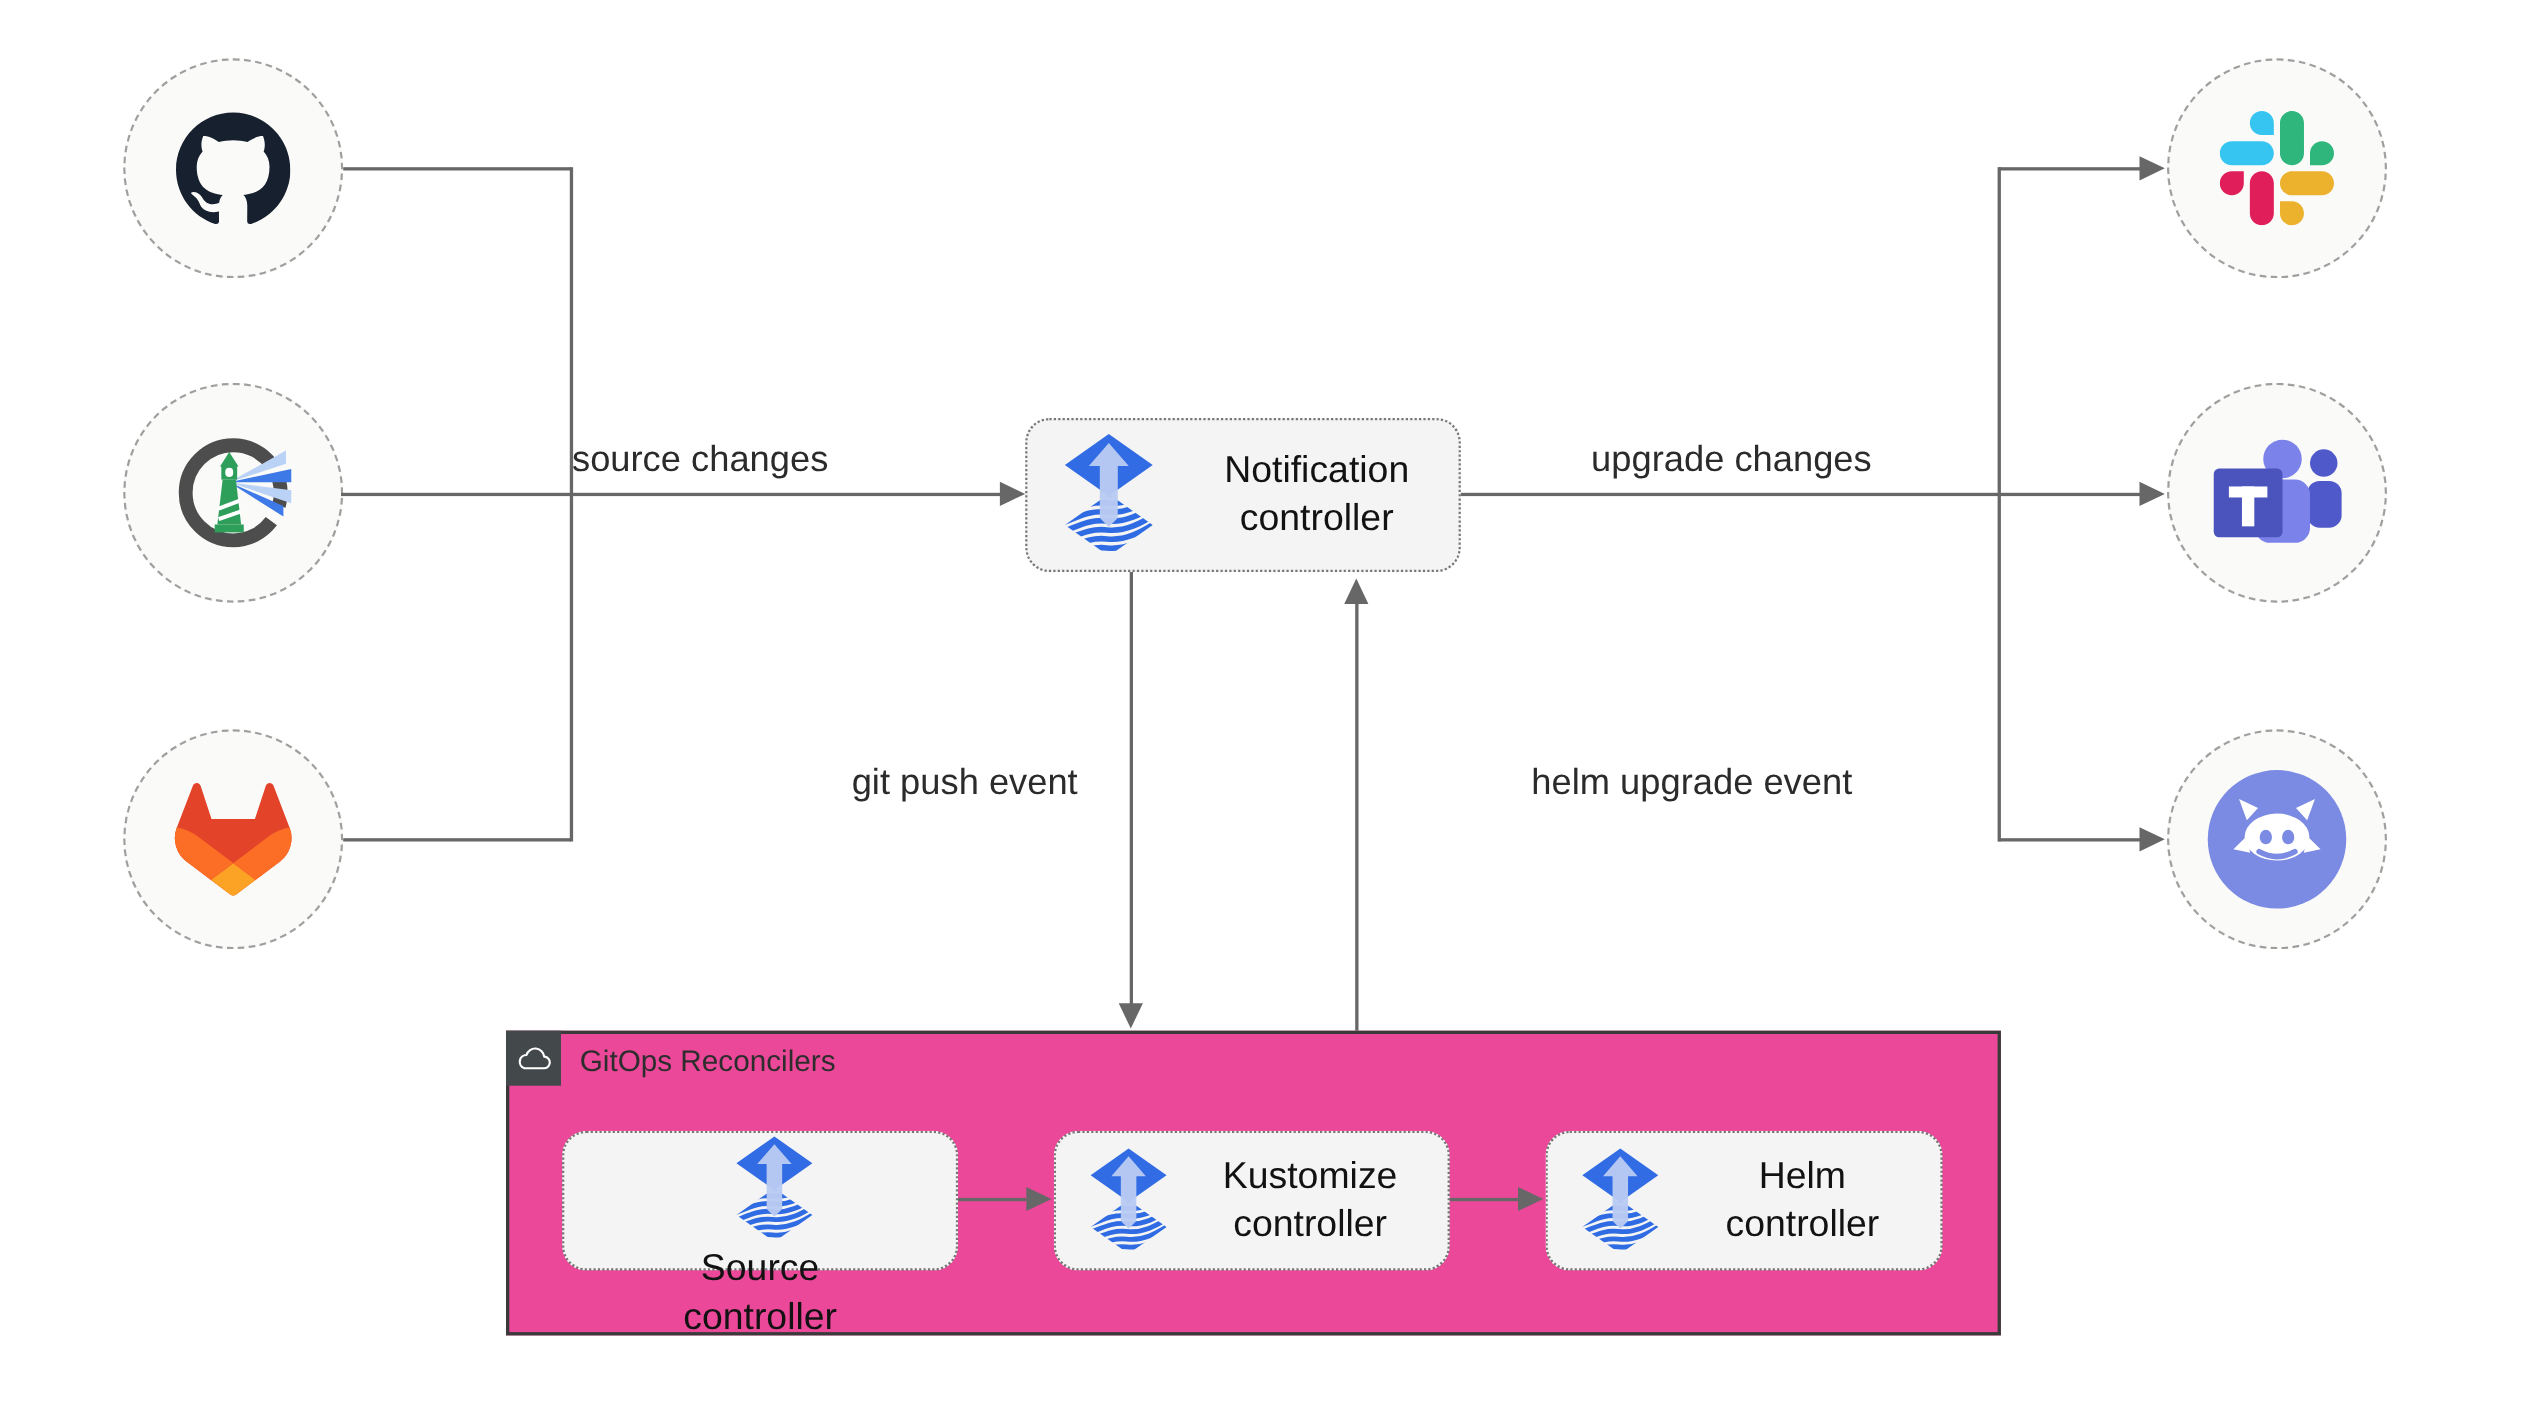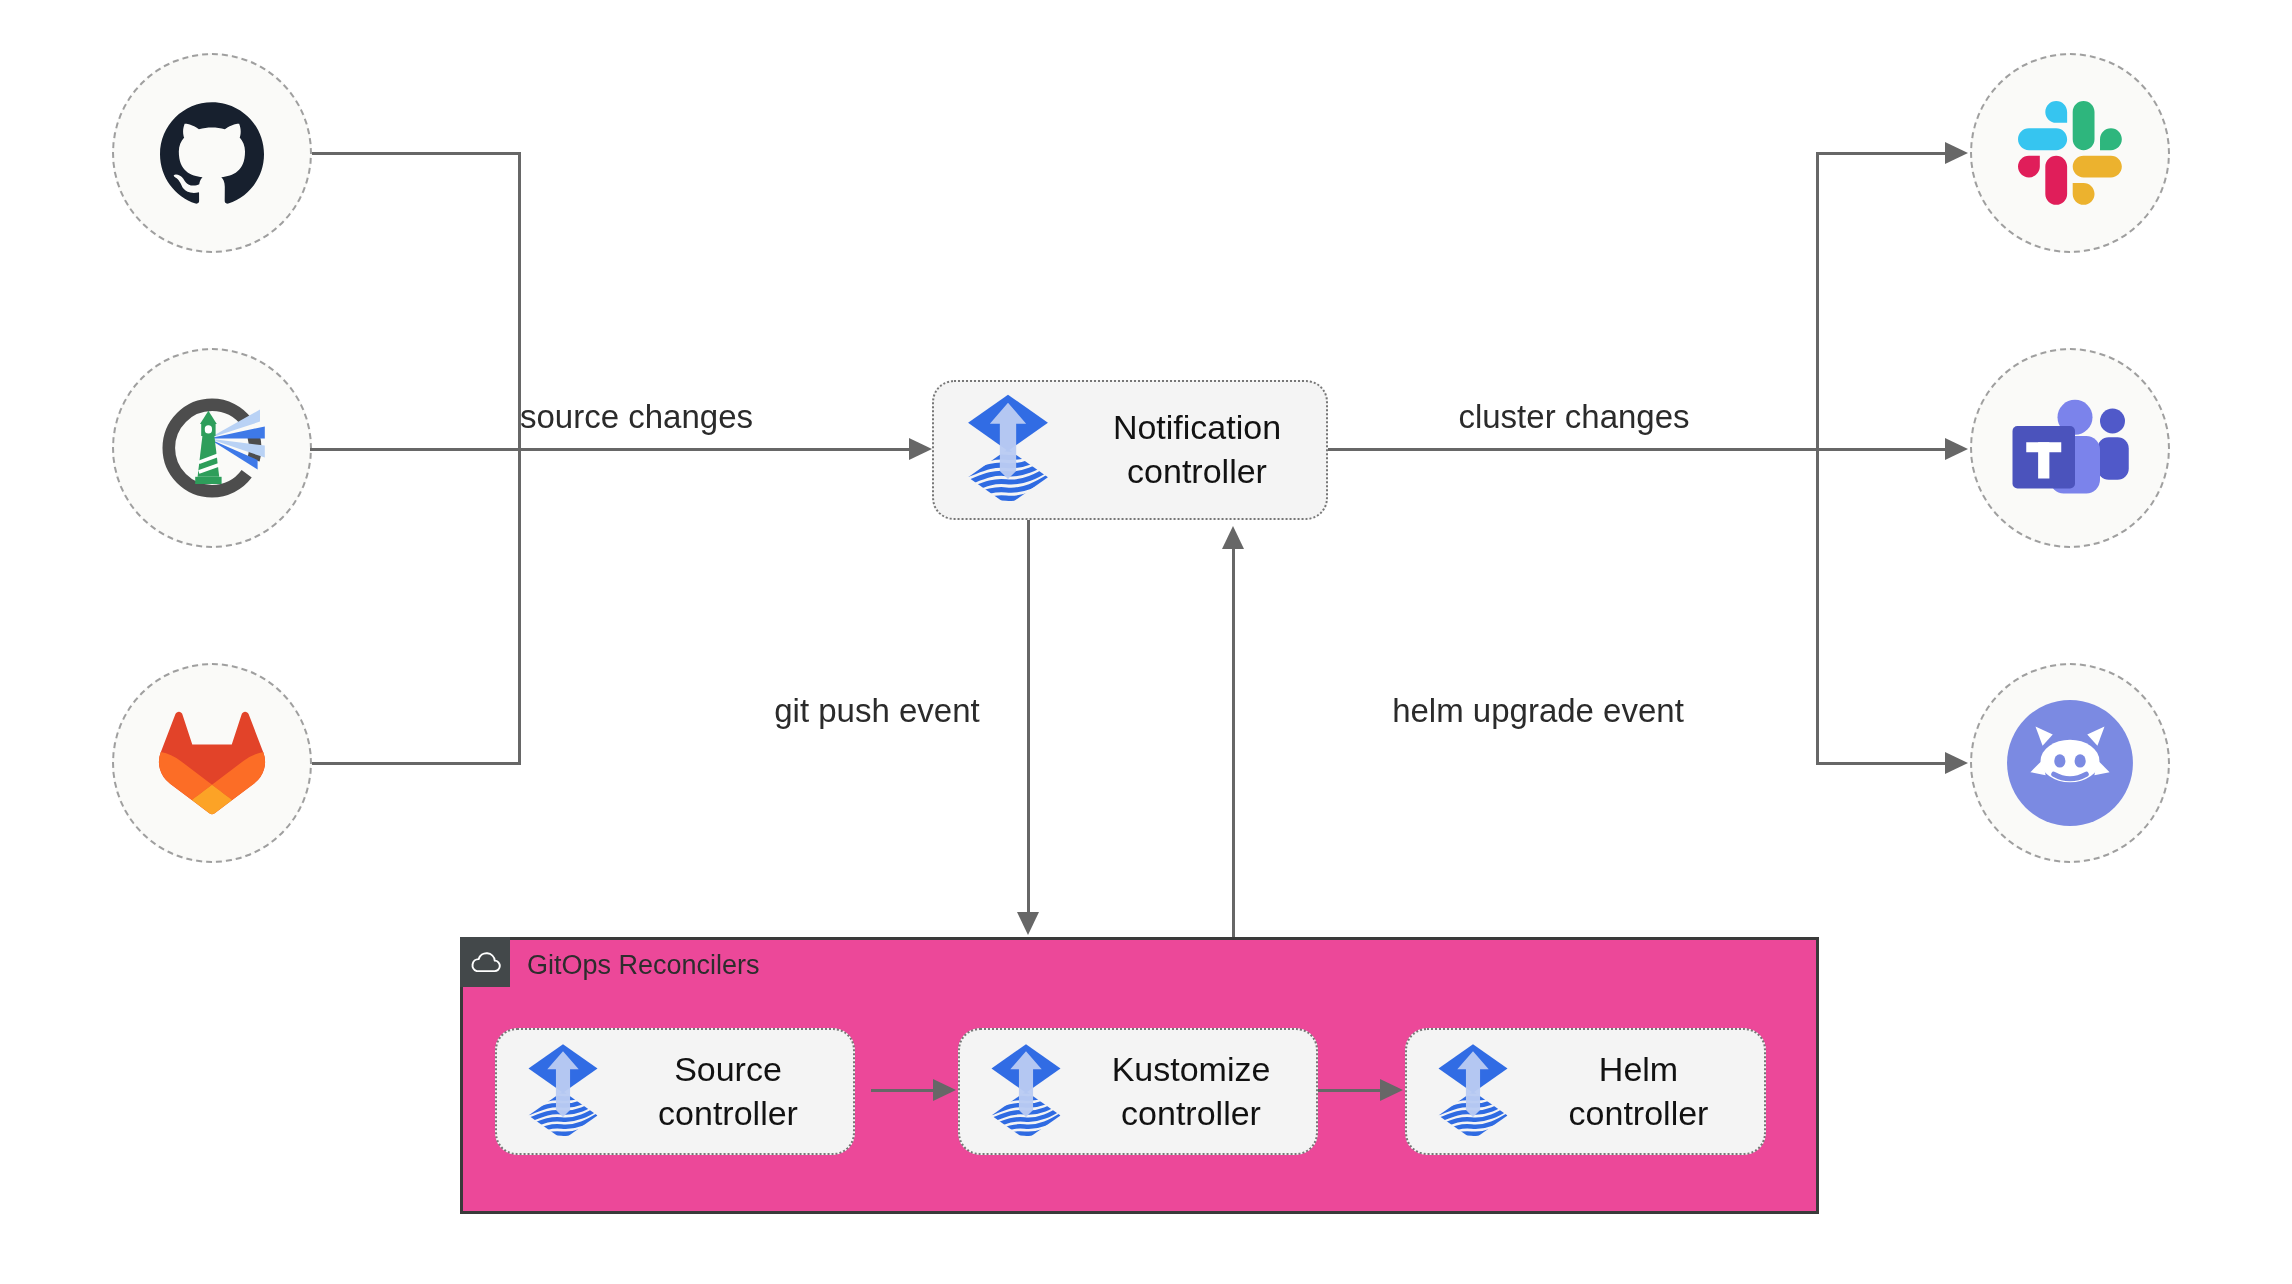--- a/index.html
+++ b/index.html
@@ -148,33 +148,33 @@
   <div class="ah ah-r" style="left:1945px;top:142px;"></div>
   <div class="ah ah-r" style="left:1945px;top:438px;"></div>
   <div class="ah ah-r" style="left:1945px;top:752px;"></div>
 
   <div class="ln" style="left:1027px;top:520px;width:3px;height:395px;"></div>
   <div class="ah ah-d" style="left:1017px;top:912px;"></div>
   <div class="ln" style="left:1232px;top:548px;width:3px;height:389px;"></div>
   <div class="ah ah-u" style="left:1222px;top:526px;"></div>
 
   <div class="elabel" style="left:520px;top:398px;width:360px;text-align:left;">source changes</div>
-  <div class="elabel" style="left:1394px;top:398px;width:360px;text-align:center;">cluster changes</div>
+  <div class="elabel" style="left:1394px;top:398px;width:360px;text-align:center;">upgrade changes</div>
   <div class="elabel" style="left:748px;top:692px;width:258px;text-align:center;">git push event</div>
   <div class="elabel" style="left:1328px;top:692px;width:420px;text-align:center;">helm upgrade event</div>
 
   <div class="group">
     <div class="group-badge">
       <svg width="36" height="27" viewBox="0 0 48 34">
         <path d="M13 28.5 A8.2 8.2 0 0 1 15.5 12.5 A11 11 0 0 1 37 14.5 A7 7 0 0 1 36.5 28.5 Z" fill="none" stroke="#ffffff" stroke-width="2.6" stroke-linejoin="round"></path>
       </svg>
     </div>
     <div class="group-label">GitOps Reconcilers</div>
 
-    <div class="node" style="left:32px;top:88px;width:360px;height:127px;">
+    <div class="node" style="left:48px;top:88px;width:360px;height:127px;flex-direction:column;">
       <span class="flux-slot small">
   <svg viewBox="0 0 100 130" xmlns="http://www.w3.org/2000/svg">
     <defs>
       <clipPath id="wclip1">
                 <polygon points="50,64 94,95 50,126 6,95"></polygon>
               </clipPath>
     </defs>
     <polygon points="50,4 94,35 50,66 6,35" fill="#316ce4"></polygon>
     <g clip-path="url(#wclip1)" fill="none" stroke="#2f6be2" stroke-width="5.6" stroke-linecap="round">
       <path d="M0 76 c 18 -6, 30 -14, 48 -12 c 18 2, 34 -6, 52 -18"></path>

